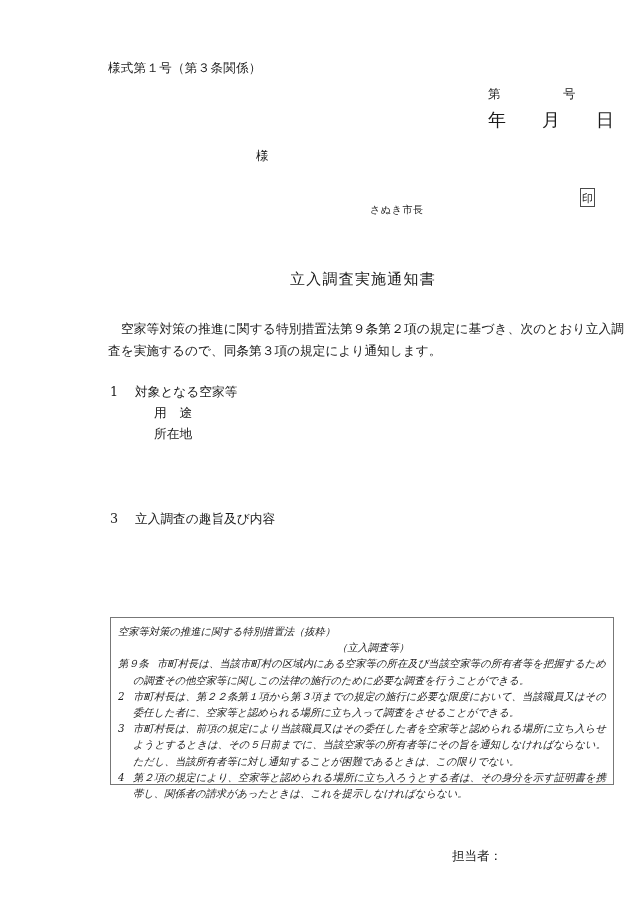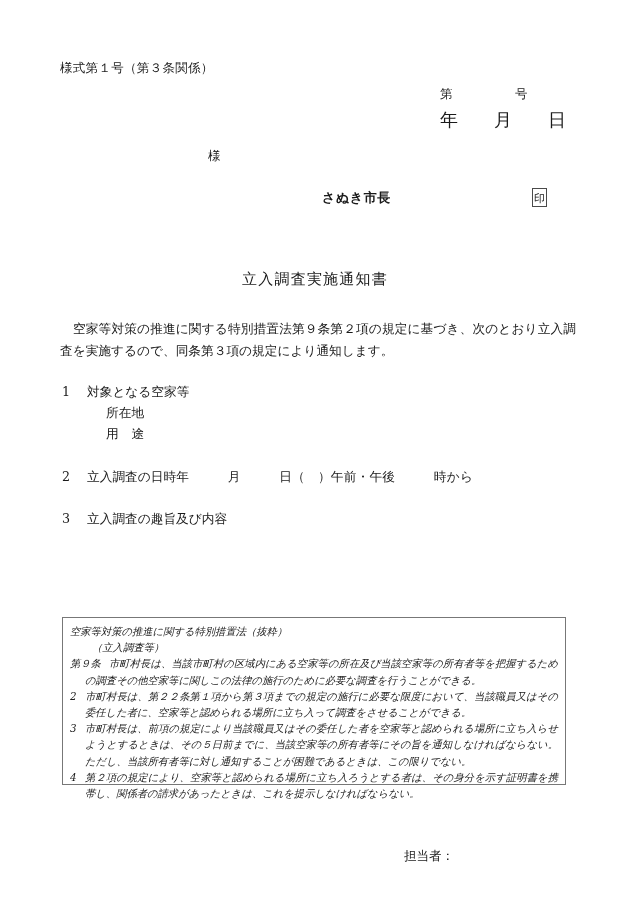--- a/index.html
+++ b/index.html
@@ -14,20 +14,21 @@
     position: relative;
     font-family: "DejaVu Serif", "Liberation Serif", serif;
     color: #1a1a1a;
     font-size: 12.5px;
     line-height: 1;
     overflow: hidden;
   }
   .page {
     position: absolute;
     inset: 0;
+    margin-left: 48px;
   }
 
   
   .abs { position: absolute; white-space: pre; }
   .blk { position: absolute; }
 
   
   #form-number {
     left: 60px;
     top: 62px;
@@ -46,24 +47,23 @@
   }
 
   
   #addressee-honorific {
     left: 208px;
     top: 150px;
     font-size: 12.5px;
   }
   #issuer-name {
     left: 322px;
-    top: 191px;
-    font-size: 13px;
+    top: 205px;
+    font-size: 10px;
     letter-spacing: 0.6px;
-    font-weight: bold;
   }
   #seal-box {
     left: 532px;
     top: 188px;
     width: 15px;
     height: 19px;
     border: 1px solid #4a4a4a;
     font-size: 11px;
     text-align: center;
     line-height: 19px;
@@ -119,21 +119,21 @@
     width: 504px;
     height: 168px;
     border: 1px solid #777777;
     box-sizing: border-box;
     padding: 5px 7px 0 7px;
     font-size: 10.3px;
     line-height: 16.2px;
     font-style: italic;
   }
   #law-box .law-title { display: block; }
-  #law-box .law-subtitle { display: block; padding-left: 22px; }
+  #law-box .law-subtitle { display: block; padding-left: 22px; text-align: center; }
   #law-box .law-item {
     display: block;
     padding-left: 15px;
     text-indent: -15px;
     text-align: justify;
     text-justify: inter-ideograph;
   }
   #law-box .law-item.art {
     padding-left: 15px;
     text-indent: -15px;
@@ -167,27 +167,24 @@
 
   <div class="abs" id="issuer-name">さぬき市長</div>
   <div class="blk" id="seal-box">印</div>
 
   <div class="abs" id="doc-title">立入調査実施通知書</div>
 
   <div class="blk" id="body-paragraph">空家等対策の推進に関する特別措置法第９条第２項の規定に基づき、次のとおり立入調査を実施するので、同条第３項の規定により通知します。</div>
 
   <div class="section" id="section-1">
     <span class="num">1</span><span>対象となる空家等</span>
+    <span class="sub-line">用　途</span>
     <span class="sub-line">所在地</span>
-    <span class="sub-line">用　途</span>
-  </div>
-
-  <div class="section" id="section-2">
-    <span class="num">2</span><span>立入調査の日時</span><span class="sec2-fields">年　　　月　　　日（　）午前・午後　　　時から</span>
-  </div>
+  </div>
+
 
   <div class="section" id="section-3">
     <span class="num">3</span><span>立入調査の趣旨及び内容</span>
   </div>
 
   <div class="blk" id="law-box">
     <span class="law-title">空家等対策の推進に関する特別措置法（抜粋）</span>
     <span class="law-subtitle">（立入調査等）</span>
     <span class="law-item art"><span class="lnum" style="width:auto;padding-right:8px;">第９条</span><span>市町村長は、当該市町村の区域内にある空家等の所在及び当該空家等の所有者等を把握するための調査その他空家等に関しこの法律の施行のために必要な調査を行うことができる。</span></span>
     <span class="law-item"><span class="lnum">2</span><span>市町村長は、第２２条第１項から第３項までの規定の施行に必要な限度において、当該職員又はその委任した者に、空家等と認められる場所に立ち入って調査をさせることができる。</span></span>

